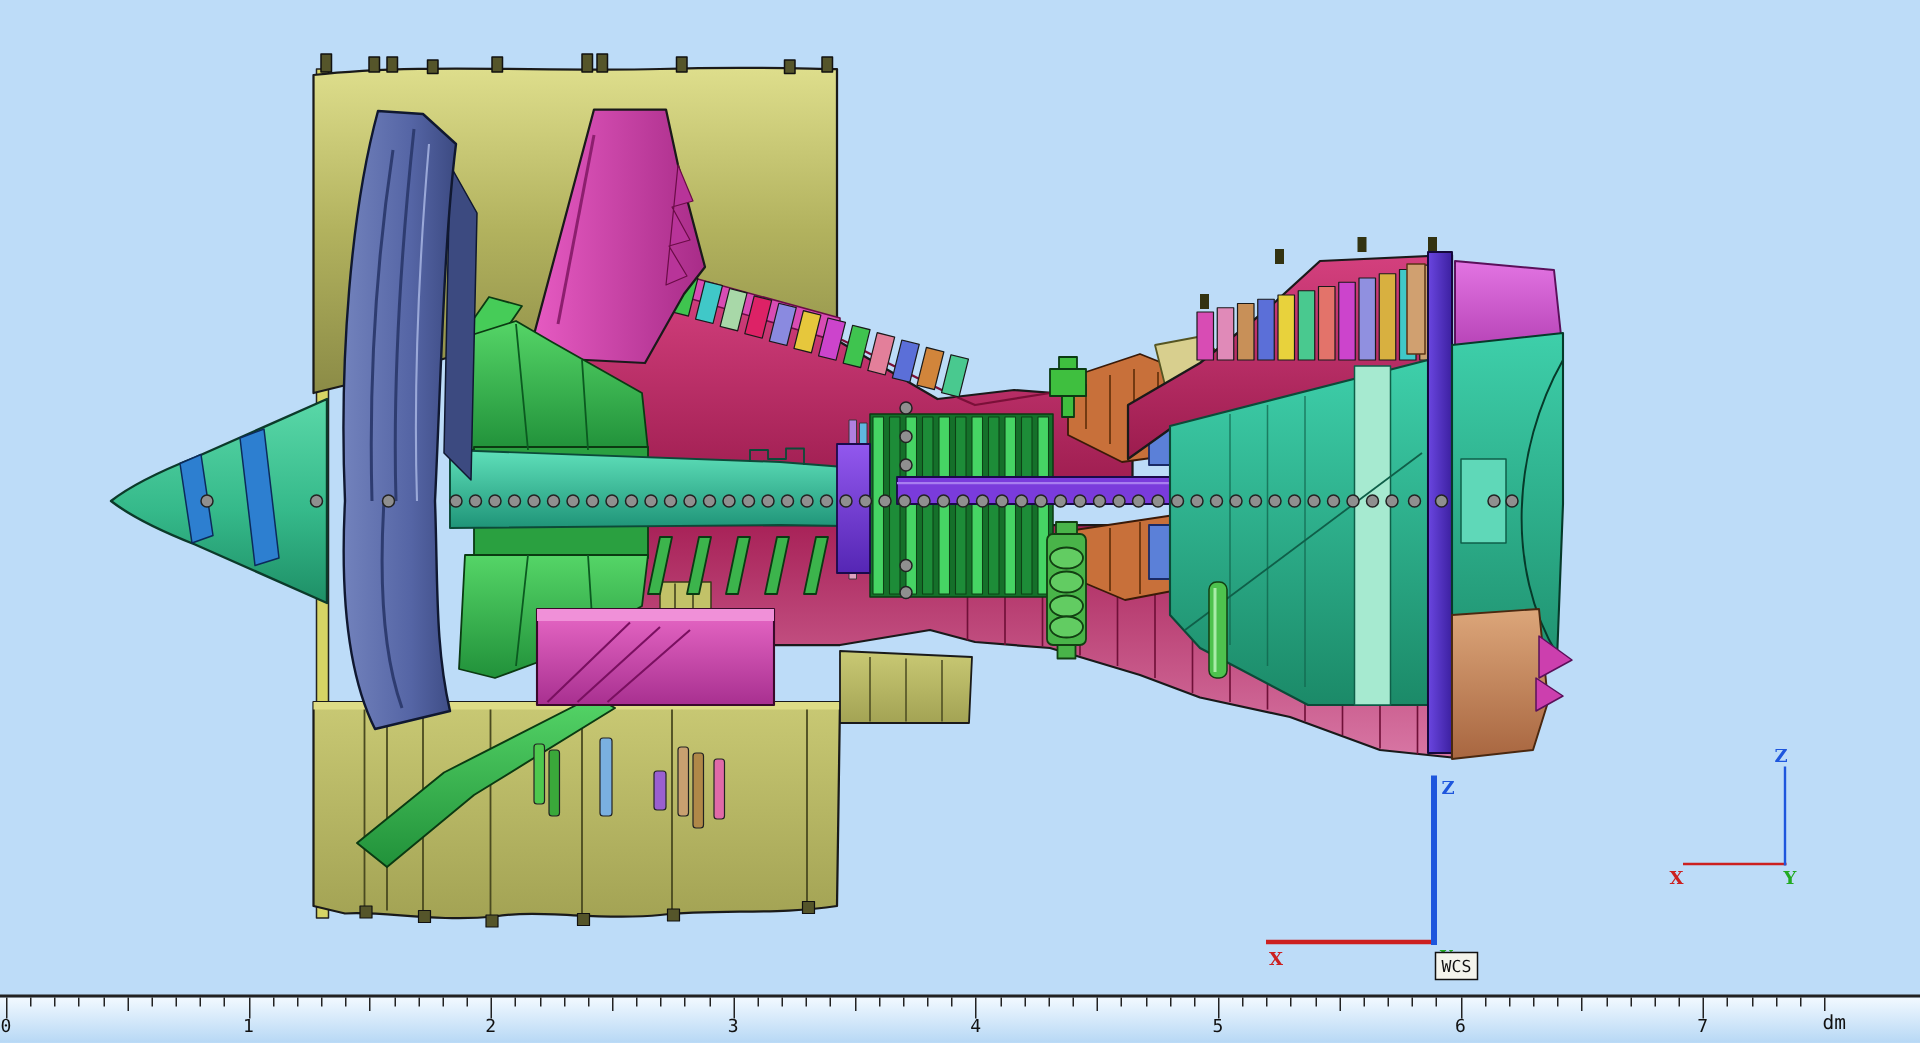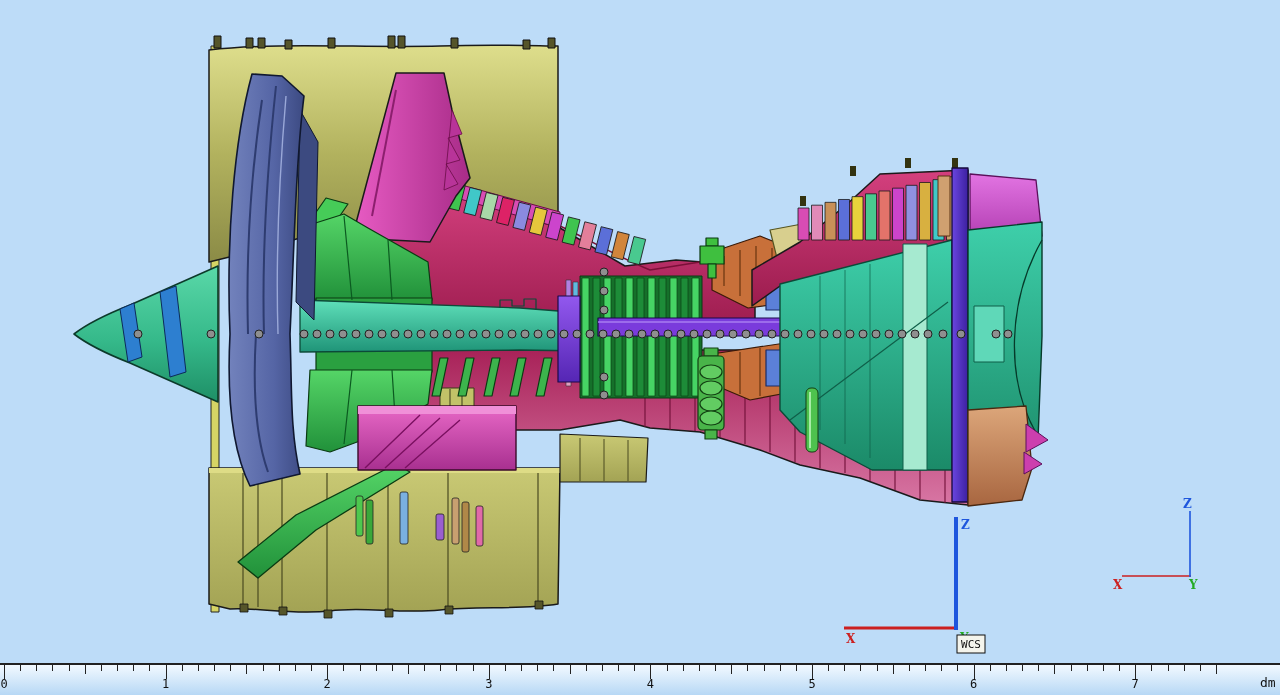--- a/index.html
+++ b/index.html
@@ -500,16 +500,16 @@
       <div class="tick" style="left: 1086.72px; height: 6px;"></div>
       <div class="tick" style="left: 1102.88px; height: 6px;"></div>
       <div class="tick" style="left: 1119.04px; height: 6px;"></div>
       <div class="tick" style="left: 1135.2px; height: 14px;"></div>
       <div class="rlabel" style="left: 1135.2px;">7</div>
       <div class="tick" style="left: 1151.36px; height: 6px;"></div>
       <div class="tick" style="left: 1167.52px; height: 6px;"></div>
       <div class="tick" style="left: 1183.68px; height: 6px;"></div>
       <div class="tick" style="left: 1199.84px; height: 6px;"></div>
       <div class="tick" style="left: 1216px; height: 9px;"></div>
-      <div class="runit" style="left: 1260px;">dm</div>
+      <div class="runit" style="left: 1215px;">dm</div>
     </div>
 
 </div>
 
 </body></html>

